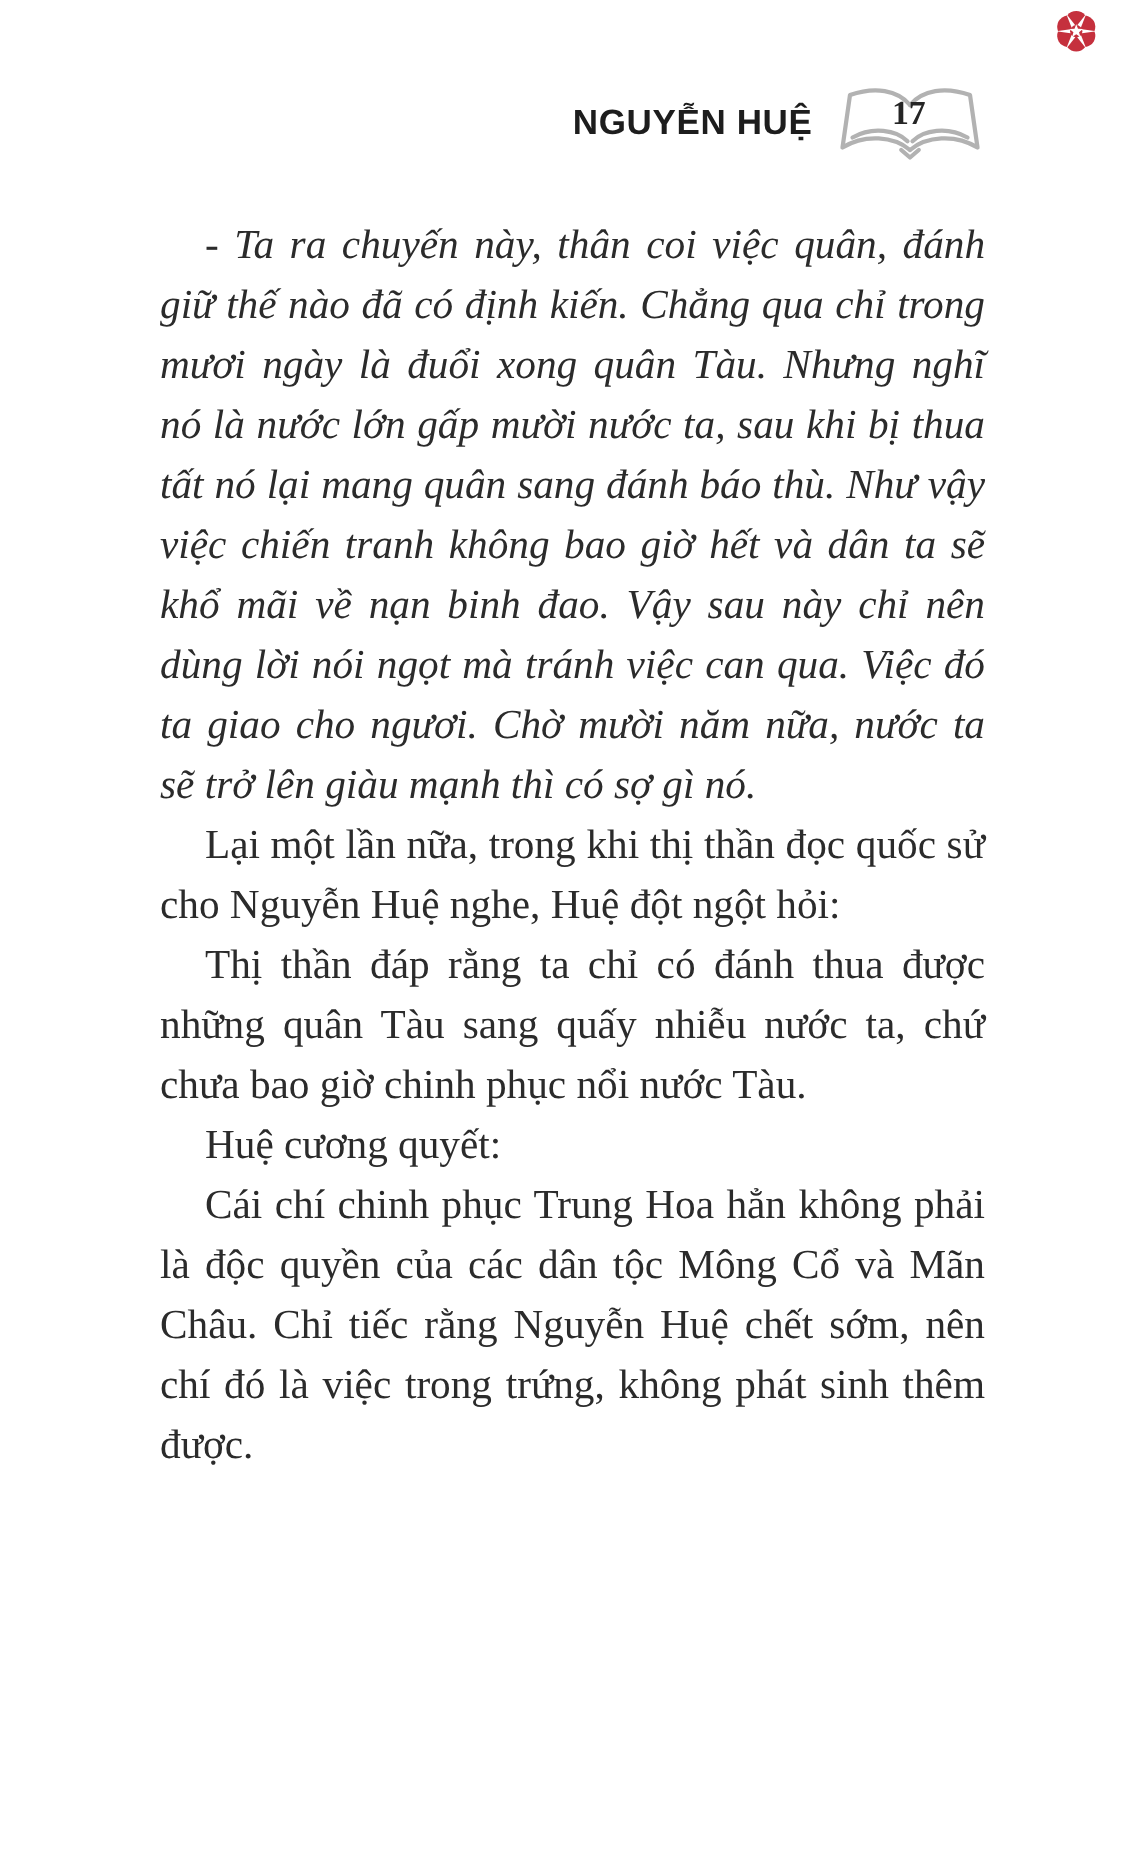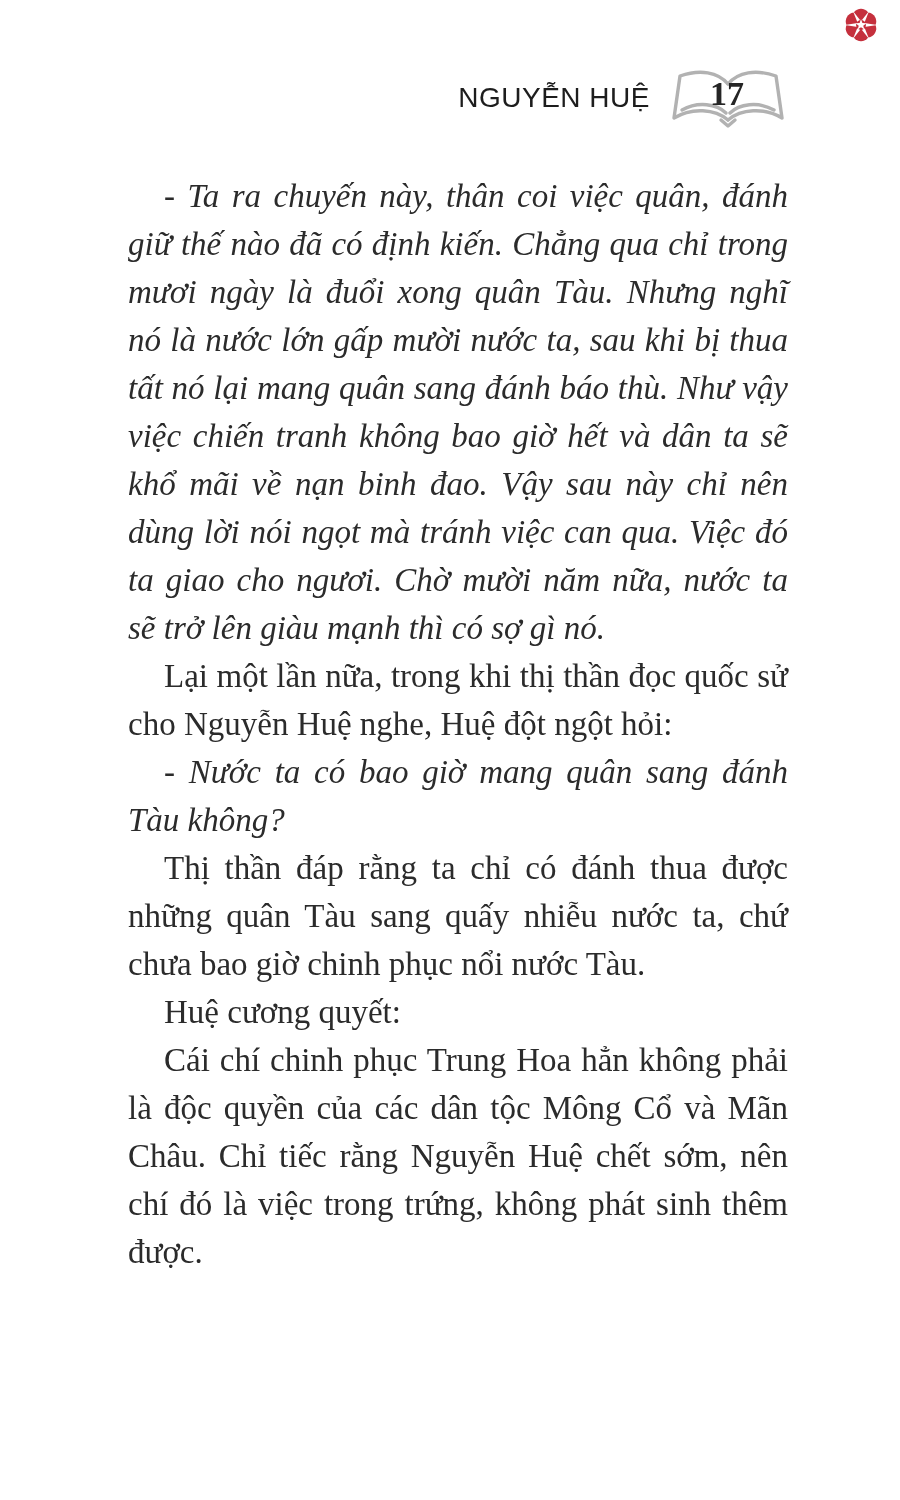--- a/index.html
+++ b/index.html
@@ -31,21 +31,21 @@
     top: 64px;
     width: 660px;
     height: 74px;
     display: flex;
     align-items: center;
     justify-content: flex-end;
     gap: 20px;
   }
   .chapter-title {
     font-family: "Liberation Sans", sans-serif;
-    font-weight: normal;
+    font-weight: bold;
     font-size: 28px;
     letter-spacing: 0.5px;
     color: #1d1d1d;
     white-space: nowrap;
     padding-bottom: 6px;
   }
   .page-badge {
     position: relative;
     width: 118px;
     height: 70px;
@@ -57,21 +57,21 @@
     top: 0;
   }
   .page-number {
     position: absolute;
     left: 0;
     right: 4px;
     top: 9px;
     text-align: center;
     font-family: "Liberation Serif", serif;
     font-weight: bold;
-    font-size: 34px;
+    font-size: 27px;
     color: #252525;
   }
 
   
   .page-text {
     position: absolute;
     left: 128px;
     top: 172px;
     width: 660px;
     font-size: 33px;
@@ -121,17 +121,16 @@
         <path d="M51 54 L58 60 L65 54"></path>
       </svg>
     </span>
     <div class="page-number">17</div>
   </div>
 </div>
 
 <div class="page-text">
   <p class="it">- Ta ra chuyến này, thân coi việc quân, đánh giữ thế nào đã có định kiến. Chẳng qua chỉ trong mươi ngày là đuổi xong quân Tàu. Nhưng nghĩ nó là nước lớn gấp mười nước ta, sau khi bị thua tất nó lại mang quân sang đánh báo thù. Như vậy việc chiến tranh không bao giờ hết và dân ta sẽ khổ mãi về nạn binh đao. Vậy sau này chỉ nên dùng lời nói ngọt mà tránh việc can qua. Việc đó ta giao cho ngươi. Chờ mười năm nữa, nước ta sẽ trở lên giàu mạnh thì có sợ gì nó.</p>
   <p>Lại một lần nữa, trong khi thị thần đọc quốc sử cho Nguyễn Huệ nghe, Huệ đột ngột hỏi:</p>
-  <p class="it">- Nước ta có bao giờ mang quân sang đánh Tàu không?</p>
   <p>Thị thần đáp rằng ta chỉ có đánh thua được những quân Tàu sang quấy nhiễu nước ta, chứ chưa bao giờ chinh phục nổi nước Tàu.</p>
   <p>Huệ cương quyết:</p>
   <p>Cái chí chinh phục Trung Hoa hẳn không phải là độc quyền của các dân tộc Mông Cổ và Mãn Châu. Chỉ tiếc rằng Nguyễn Huệ chết sớm, nên chí đó là việc trong trứng, không phát sinh thêm được.</p>
 </div>
 
 </body></html>

